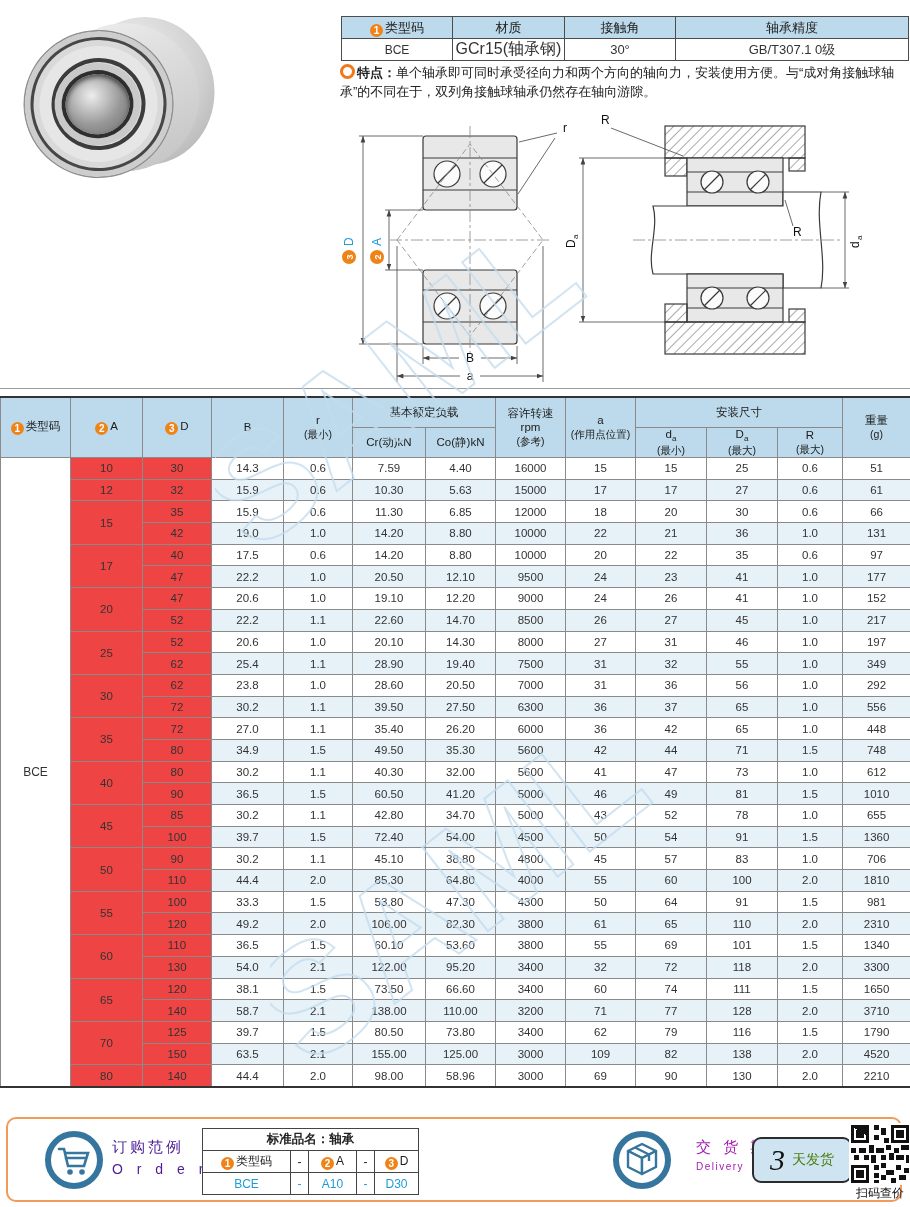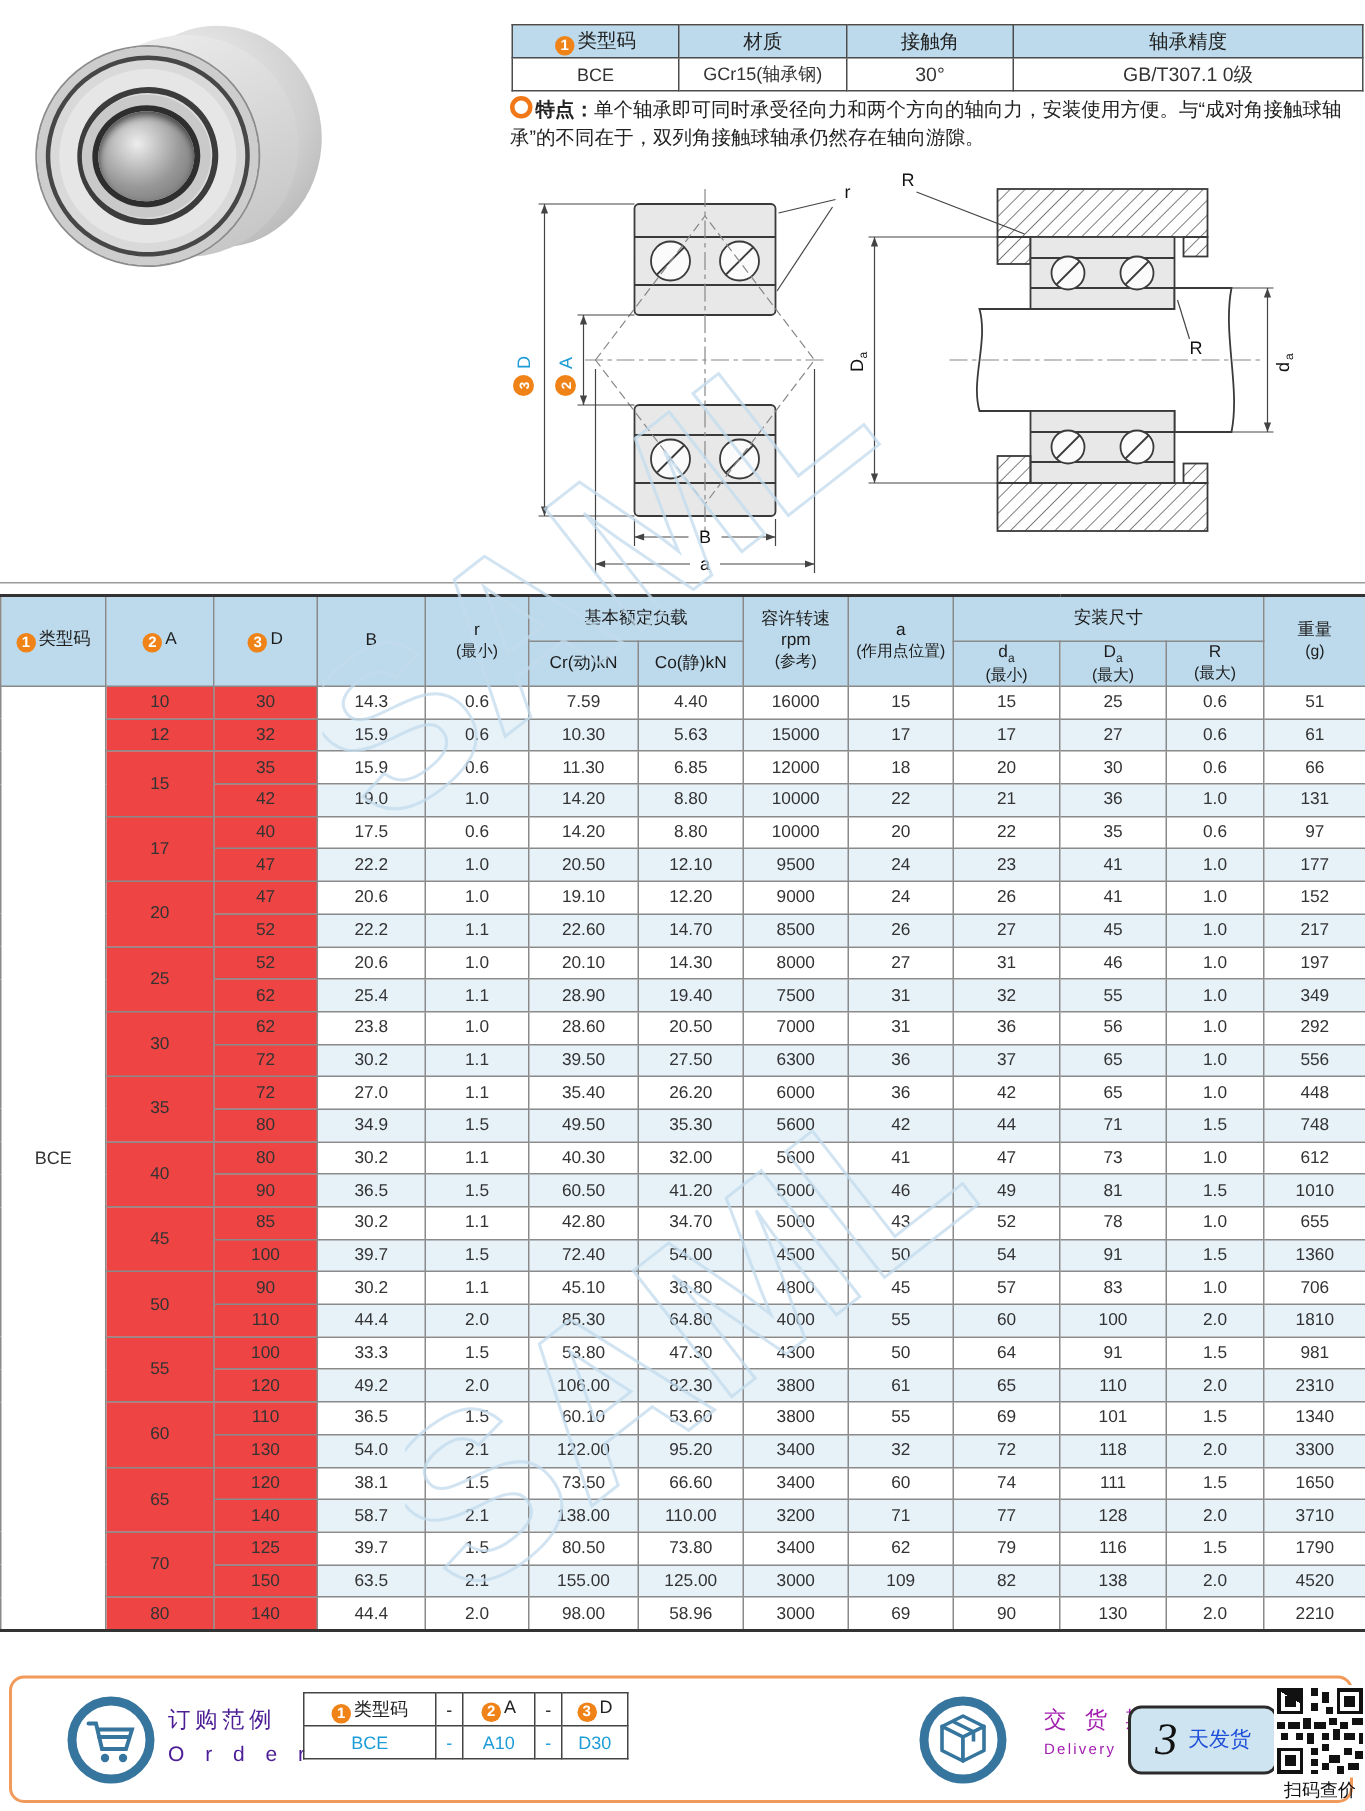--- a/index.html
+++ b/index.html
@@ -65,21 +65,21 @@
   .order-txt .en{letter-spacing:5px;font-size:14px;}
   .sample{position:absolute;left:194px;top:9px;border-collapse:collapse;table-layout:fixed;}
   .sample td{border:1px solid #444;text-align:center;font-size:12px;padding:0;height:21px;background:#fff;}
   .sample .title-row td{font-weight:bold;font-size:12.5px;}
   .deliv-ic{position:absolute;left:604px;top:11px;}
   .deliv-txt{position:absolute;left:668px;top:17px;font-size:15px;color:#a21caf;letter-spacing:4px;line-height:1.5;margin-left:20px;}
   .deliv-txt .en{letter-spacing:1.5px;font-size:10px;}
   .days-box{position:absolute;left:744px;top:18px;width:96px;height:42px;background:#cfe4f1;border:2px solid #2c2c2c;
             border-radius:9px;display:flex;align-items:center;justify-content:center;gap:7px;}
   .days-num{font-family:"Liberation Serif",serif;font-style:italic;font-size:30px;color:#111;}
-  .days-unit{font-size:14px;color:#1d4ed8;}
+  .days-unit{font-size:14px;color:#4d7c0f;}
   .qr{position:absolute;left:841px;top:4px;}
   .qr-cap{position:absolute;left:836px;top:66px;width:72px;text-align:center;font-size:12px;color:#111;}
 </style>
 </head>
 <body>
 
 <div class="photo">
   <div class="b-rear"></div>
   <div class="b-mid"></div>
   <div class="b-front"></div>
@@ -95,21 +95,21 @@
     </colgroup>
   <tbody>
       <tr>
     <th><span class="badge">1</span><span>类型码</span></th>
     <th>材质</th>
     <th>接触角</th>
     <th>轴承精度</th>
   </tr>
   <tr>
     <td class="link" style="font-size:12px;">BCE</td>
-    <td style="font-size:12px;">GCr15(轴承钢)</td>
+    <td style="font-size:16px;">GCr15(轴承钢)</td>
     <td>30°</td>
     <td>GB/T307.1 0级</td>
   </tr>
 </tbody>
   </table>
 
 <div class="features">
   <span class="feat-icon"></span><span class="feat-title">特点：</span><span>单个轴承即可同时承受径向力和两个方向的轴向力，安装使用方便。与“成对角接触球轴承”的不同在于，双列角接触球轴承仍然存在轴向游隙。</span>
 </div>
 
@@ -716,20 +716,23 @@
 
   <table class="sample">
     <colgroup>
         <col style="width:88px">
         <col style="width:18px">
         <col style="width:48px">
         <col style="width:18px">
         <col style="width:44px">
       </colgroup>
     <tbody>
+        <tr class="title-row">
+          <td colspan="5">标准品名：轴承</td>
+        </tr>
     <tr>
       <td><span class="badge">1</span><span>类型码</span></td>
       <td>-</td>
       <td><span class="badge">2</span><span>A</span></td>
       <td>-</td>
       <td><span class="badge">3</span><span>D</span></td>
     </tr>
     <tr>
       <td class="link">BCE</td>
       <td class="link">-</td>

